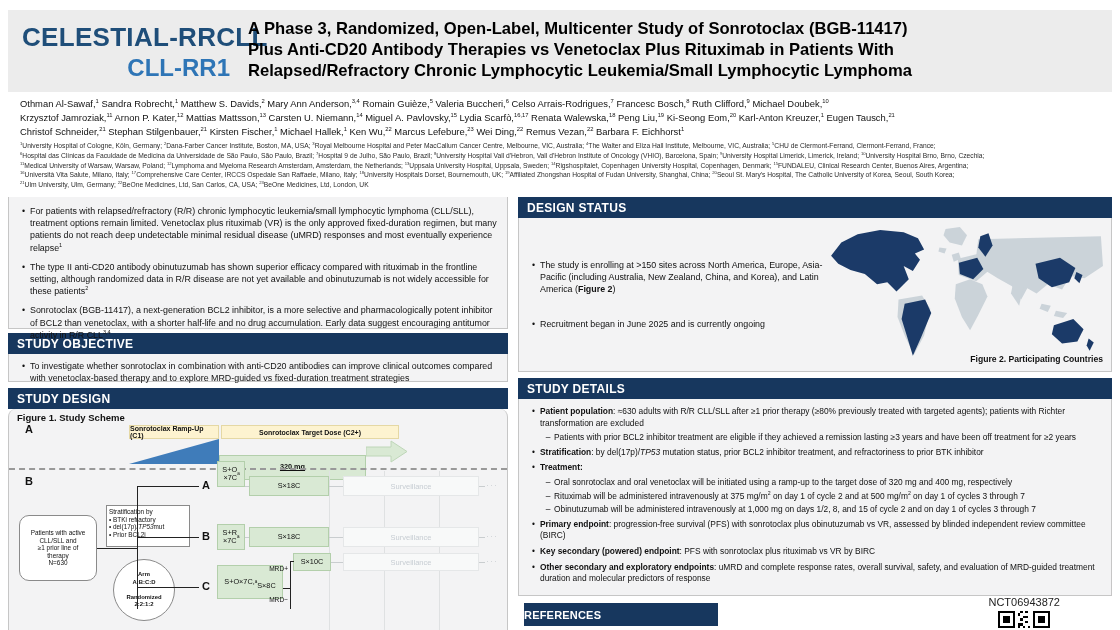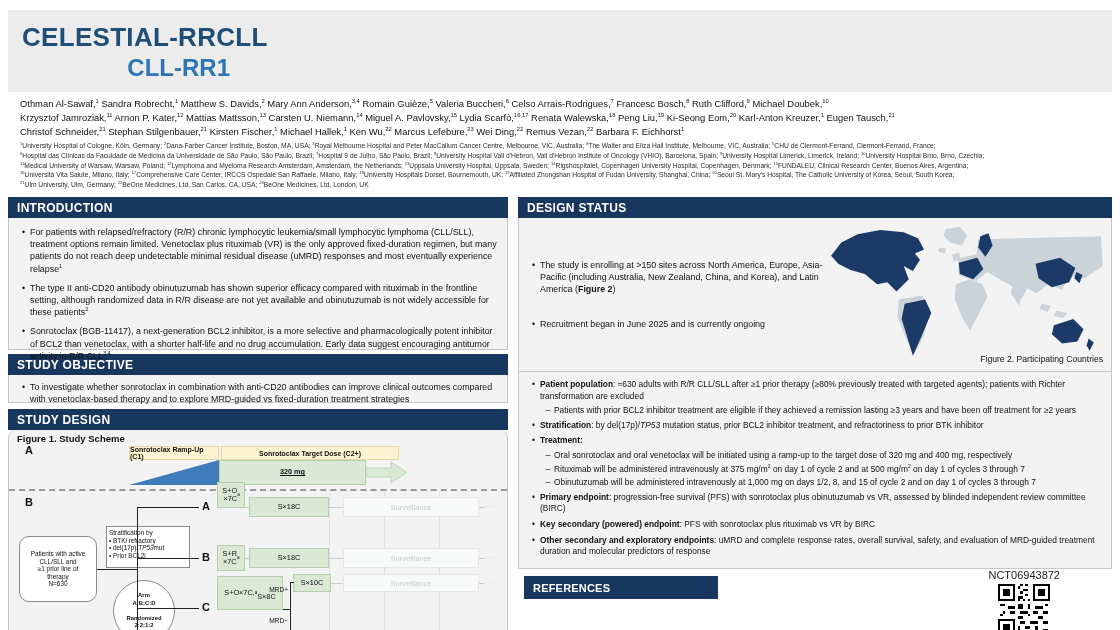--- a/index.html
+++ b/index.html
@@ -67,68 +67,68 @@
   .circle { background:#fff; border:1px solid #8a8a8a; border-radius:50%;
     font-size:5.9px; font-weight:bold; line-height:7.4px; text-align:center;
     display:flex; align-items:center; justify-content:center; }
 
   
   .status-body { height:154px; display:flex; }
   .status-bullets { width:308px; padding:10px 4px 8px 8px; display:flex; flex-direction:column;
     justify-content:center; gap:16px; font-size:8.9px; line-height:12.2px; }
   .map-wrap { flex:1; position:relative; padding:4px 6px 4px 0; }
   .map-wrap svg { width:100%; height:100%; display:block; }
-  .map-caption { position:absolute; right:8px; bottom:7px; font-size:8.6px; font-weight:normal; }
+  .map-caption { position:absolute; right:8px; bottom:7px; font-size:8.6px; font-weight:bold; }
   .land { fill:var(--map_land); } .active { fill:var(--map_active); }
 
   
   .details-header { margin-top:6px; }
   .details-body { height:197px; font-size:8.4px; line-height:11.6px; padding:7px 10px 4px 8px; }
   .details-body .bullet { margin-bottom:4px; }
   .details-body .bullet.sub { margin-top:-1px; margin-bottom:3px; }
 
   
   .footer-row { display:flex; align-items:flex-start; margin-top:7px; padding-left:6px; }
   .footer-bar { height:23px; background:var(--navy); color:#fff; font-size:11px; font-weight:bold;
-    display:flex; align-items:center; padding-left:9px; letter-spacing:.2px; }
+    display:flex; align-items:center; letter-spacing:.2px; }
   .refs-bar { width:194px; }
   .ack-bar { width:214px; margin-left:18px; }
   .nct-block { margin-left:auto; margin-right:52px; margin-top:-7px; text-align:center; }
   .nct-text { font-size:11px; color:#222; }
   .qr { display:block; margin:3px auto 0; }
 </style>
 </head>
 <body>
 
 <div class="page">
 
   <header class="masthead">
     <div class="logo">
       <div class="logo-l1">CELESTIAL-RRCLL</div>
       <div class="logo-l2">CLL-RR1</div>
     </div>
+    <h1 class="title">A Phase 3, Randomized, Open-Label, Multicenter Study of Sonrotoclax (BGB-11417)<br>Plus Anti-CD20 Antibody Therapies vs Venetoclax Plus Rituximab in Patients With<br>Relapsed/Refractory Chronic Lymphocytic Leukemia/Small Lymphocytic Lymphoma</h1>
   </header>
 
   <div class="authors">
     <div>Othman Al-Sawaf,<sup>1</sup> Sandra Robrecht,<sup>1</sup> Matthew S. Davids,<sup>2</sup> Mary Ann Anderson,<sup>3,4</sup> Romain Guièze,<sup>5</sup> Valeria Buccheri,<sup>6</sup> Celso Arrais-Rodrigues,<sup>7</sup> Francesc Bosch,<sup>8</sup> Ruth Clifford,<sup>9</sup> Michael Doubek,<sup>10</sup></div>
     <div>Krzysztof Jamroziak,<sup>11</sup> Arnon P. Kater,<sup>12</sup> Mattias Mattsson,<sup>13</sup> Carsten U. Niemann,<sup>14</sup> Miguel A. Pavlovsky,<sup>15</sup> Lydia Scarfò,<sup>16,17</sup> Renata Walewska,<sup>18</sup> Peng Liu,<sup>19</sup> Ki-Seong Eom,<sup>20</sup> Karl-Anton Kreuzer,<sup>1</sup> Eugen Tausch,<sup>21</sup></div>
     <div>Christof Schneider,<sup>21</sup> Stephan Stilgenbauer,<sup>21</sup> Kirsten Fischer,<sup>1</sup> Michael Hallek,<sup>1</sup> Ken Wu,<sup>22</sup> Marcus Lefebure,<sup>23</sup> Wei Ding,<sup>22</sup> Remus Vezan,<sup>22</sup> Barbara F. Eichhorst<sup>1</sup></div>
   </div>
 
   <div class="affils">
     <div><sup>1</sup>University Hospital of Cologne, Köln, Germany; <sup>2</sup>Dana-Farber Cancer Institute, Boston, MA, USA; <sup>3</sup>Royal Melbourne Hospital and Peter MacCallum Cancer Centre, Melbourne, VIC, Australia; <sup>4</sup>The Walter and Eliza Hall Institute, Melbourne, VIC, Australia; <sup>5</sup>CHU de Clermont-Ferrand, Clermont-Ferrand, France;</div>
     <div><sup>6</sup>Hospital das Clínicas da Faculdade de Medicina da Universidade de São Paulo, São Paulo, Brazil; <sup>7</sup>Hospital 9 de Julho, São Paulo, Brazil; <sup>8</sup>University Hospital Vall d'Hebron, Vall d'Hebron Institute of Oncology (VHIO), Barcelona, Spain; <sup>9</sup>University Hospital Limerick, Limerick, Ireland; <sup>10</sup>University Hospital Brno, Brno, Czechia;</div>
     <div><sup>11</sup>Medical University of Warsaw, Warsaw, Poland; <sup>12</sup>Lymphoma and Myeloma Research Amsterdam, Amsterdam, the Netherlands; <sup>13</sup>Uppsala University Hospital, Uppsala, Sweden; <sup>14</sup>Rigshospitalet, Copenhagen University Hospital, Copenhagen, Denmark; <sup>15</sup>FUNDALEU, Clinical Research Center, Buenos Aires, Argentina;</div>
     <div><sup>16</sup>Università Vita Salute, Milano, Italy; <sup>17</sup>Comprehensive Care Center, IRCCS Ospedale San Raffaele, Milano, Italy; <sup>18</sup>University Hospitals Dorset, Bournemouth, UK; <sup>19</sup>Affiliated Zhongshan Hospital of Fudan University, Shanghai, China; <sup>20</sup>Seoul St. Mary's Hospital, The Catholic University of Korea, Seoul, South Korea;</div>
     <div><sup>21</sup>Ulm University, Ulm, Germany; <sup>22</sup>BeOne Medicines, Ltd, San Carlos, CA, USA; <sup>23</sup>BeOne Medicines, Ltd, London, UK</div>
   </div>
 
   <section class="col-left">
 
-    <div class="sec-header">INTRODUCTION</div>
     <div class="panel intro-body bullets">
         <div class="bullet">
           <span class="marker">•</span>
           <span class="btext">For patients with relapsed/refractory (R/R) chronic lymphocytic leukemia/small lymphocytic lymphoma (CLL/SLL), treatment options remain limited. Venetoclax plus rituximab (VR) is the only approved fixed-duration regimen, but many patients do not reach deep undetectable minimal residual disease (uMRD) responses and most eventually experience relapse<sup>1</sup></span>
         </div>
         <div class="bullet">
           <span class="marker">•</span>
           <span class="btext">The type II anti-CD20 antibody obinutuzumab has shown superior efficacy compared with rituximab in the frontline setting, although randomized data in R/R disease are not yet available and obinutuzumab is not widely accessible for these patients<sup>2</sup></span>
         </div>
         <div class="bullet">
@@ -146,21 +146,21 @@
       </div>
 
     <div class="sec-header design-header">STUDY DESIGN</div>
     <div class="panel fig1">
       <div class="abs fig-title">Figure 1. Study Scheme</div>
       <div class="abs plabel" style="left:16px;top:14px;">A</div>
 
       <div class="abs ybox" style="left:120px;top:16px;width:90px;height:14px;">Sonrotoclax Ramp-Up (C1)</div>
       <div class="abs ybox" style="left:212px;top:16px;width:178px;height:14px;">Sonrotoclax Target Dose (C2+)</div>
       <div class="abs tri" style="left:120px;top:30px;"></div>
-      <div class="abs gbox" style="left:210px;top:30px;width:147px;height:25px;font-weight:bold;text-decoration:underline;">320 mg</div>
+      <div class="abs gbox" style="left:210px;top:46px;width:147px;height:25px;font-weight:bold;text-decoration:underline;">320 mg</div>
       <svg class="abs" style="left:357px;top:30px;" width="42" height="25">
         <polygon points="0,8 25,8 25,2 41,12.5 25,23 25,17 0,17" fill="#d9e9d4" stroke="#bed6b8" stroke-width="1"></polygon>
       </svg>
 
       <div class="abs dash-sep"></div>
       <div class="abs plabel" style="left:16px;top:66px;">B</div>
 
       <div class="abs gridv" style="left:320px;top:62px;bottom:0;"></div>
       <div class="abs gridv" style="left:375px;top:62px;bottom:0;"></div>
       <div class="abs gridv" style="left:430px;top:62px;bottom:0;"></div>
@@ -193,21 +193,21 @@
       <div class="abs conn" style="left:470px;top:128px;width:6px;"></div>
       <div class="abs dots" style="left:477px;top:122px;">···</div>
 
       <div class="abs gbox" style="left:284px;top:144px;width:38px;height:18px;">S×10C</div>
       <div class="abs conn" style="left:322px;top:153px;width:12px;"></div>
       <div class="abs fbox" style="left:334px;top:144px;width:136px;height:18px;">Surveillance</div>
       <div class="abs conn" style="left:470px;top:153px;width:6px;"></div>
       <div class="abs dots" style="left:477px;top:147px;">···</div>
 
       <div class="abs plabel" style="left:193px;top:171px;">C</div>
-      <div class="abs gbox" style="left:208px;top:146px;width:66px;height:34px;">S+O×7C,<sup>a</sup><br>S×8C</div>
+      <div class="abs gbox" style="left:208px;top:156px;width:66px;height:34px;">S+O×7C,<sup>a</sup><br>S×8C</div>
       <div class="abs hline" style="left:274px;top:179px;width:8px;"></div>
       <div class="abs vline" style="left:281px;top:152px;height:48px;"></div>
       <div class="abs hline" style="left:281px;top:152px;width:4px;"></div>
       <div class="abs mrd" style="left:248px;top:156px;width:31px;text-align:right;">MRD+</div>
       <div class="abs mrd" style="left:248px;top:187px;width:31px;text-align:right;">MRD−</div>
     </div>
   </section>
 
   <section class="col-right">
 
@@ -243,20 +243,21 @@
           <path class="active" d="M204,38 L228,32 L243,42 L237,56 L220,61 L207,52 Z"></path>
           <path class="active" d="M244,46 l6,3 l-3,8 l-5,-5 Z"></path>
           <path class="active" d="M76,77 L96,73 L102,86 L92,110 L84,128 L78,108 L73,92 Z"></path>
           <path class="active" d="M222,98 L241,92 L251,102 L245,114 L230,116 L220,107 Z"></path>
           <path class="active" d="M256,111 l5,4 l-4,8 l-3,-5 Z"></path>
         </svg>
         <div class="map-caption">Figure 2. Participating Countries</div>
       </div>
     </div>
 
+    <div class="sec-header details-header">STUDY DETAILS</div>
     <div class="panel details-body">
         <div class="bullet">
           <span class="marker">•</span>
           <span class="btext"><b>Patient population</b>: ≈630 adults with R/R CLL/SLL after ≥1 prior therapy (≥80% previously treated with targeted agents); patients with Richter transformation are excluded</span>
         </div>
         <div class="bullet sub">
           <span class="marker">–</span>
           <span class="btext">Patients with prior BCL2 inhibitor treatment are eligible if they achieved a remission lasting ≥3 years and have been off treatment for ≥2 years</span>
         </div>
         <div class="bullet">

